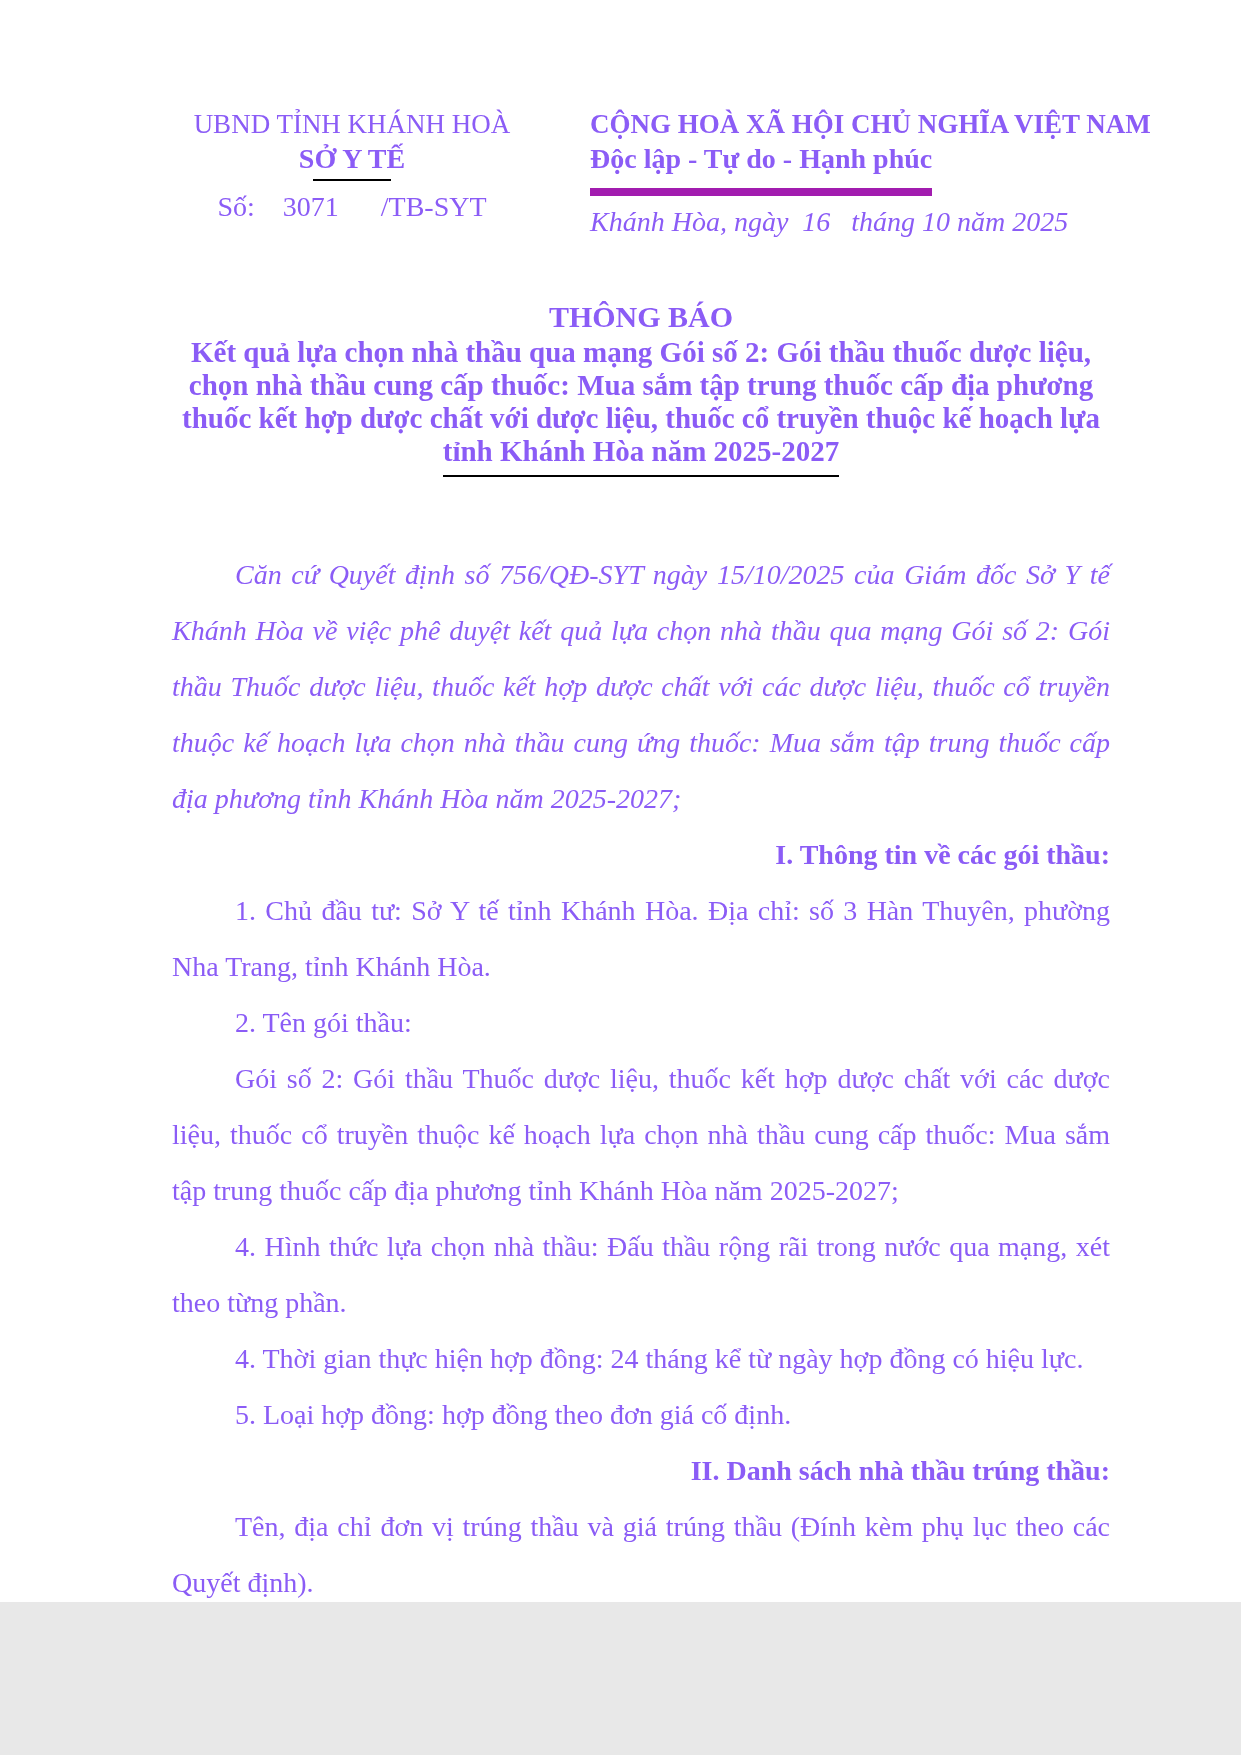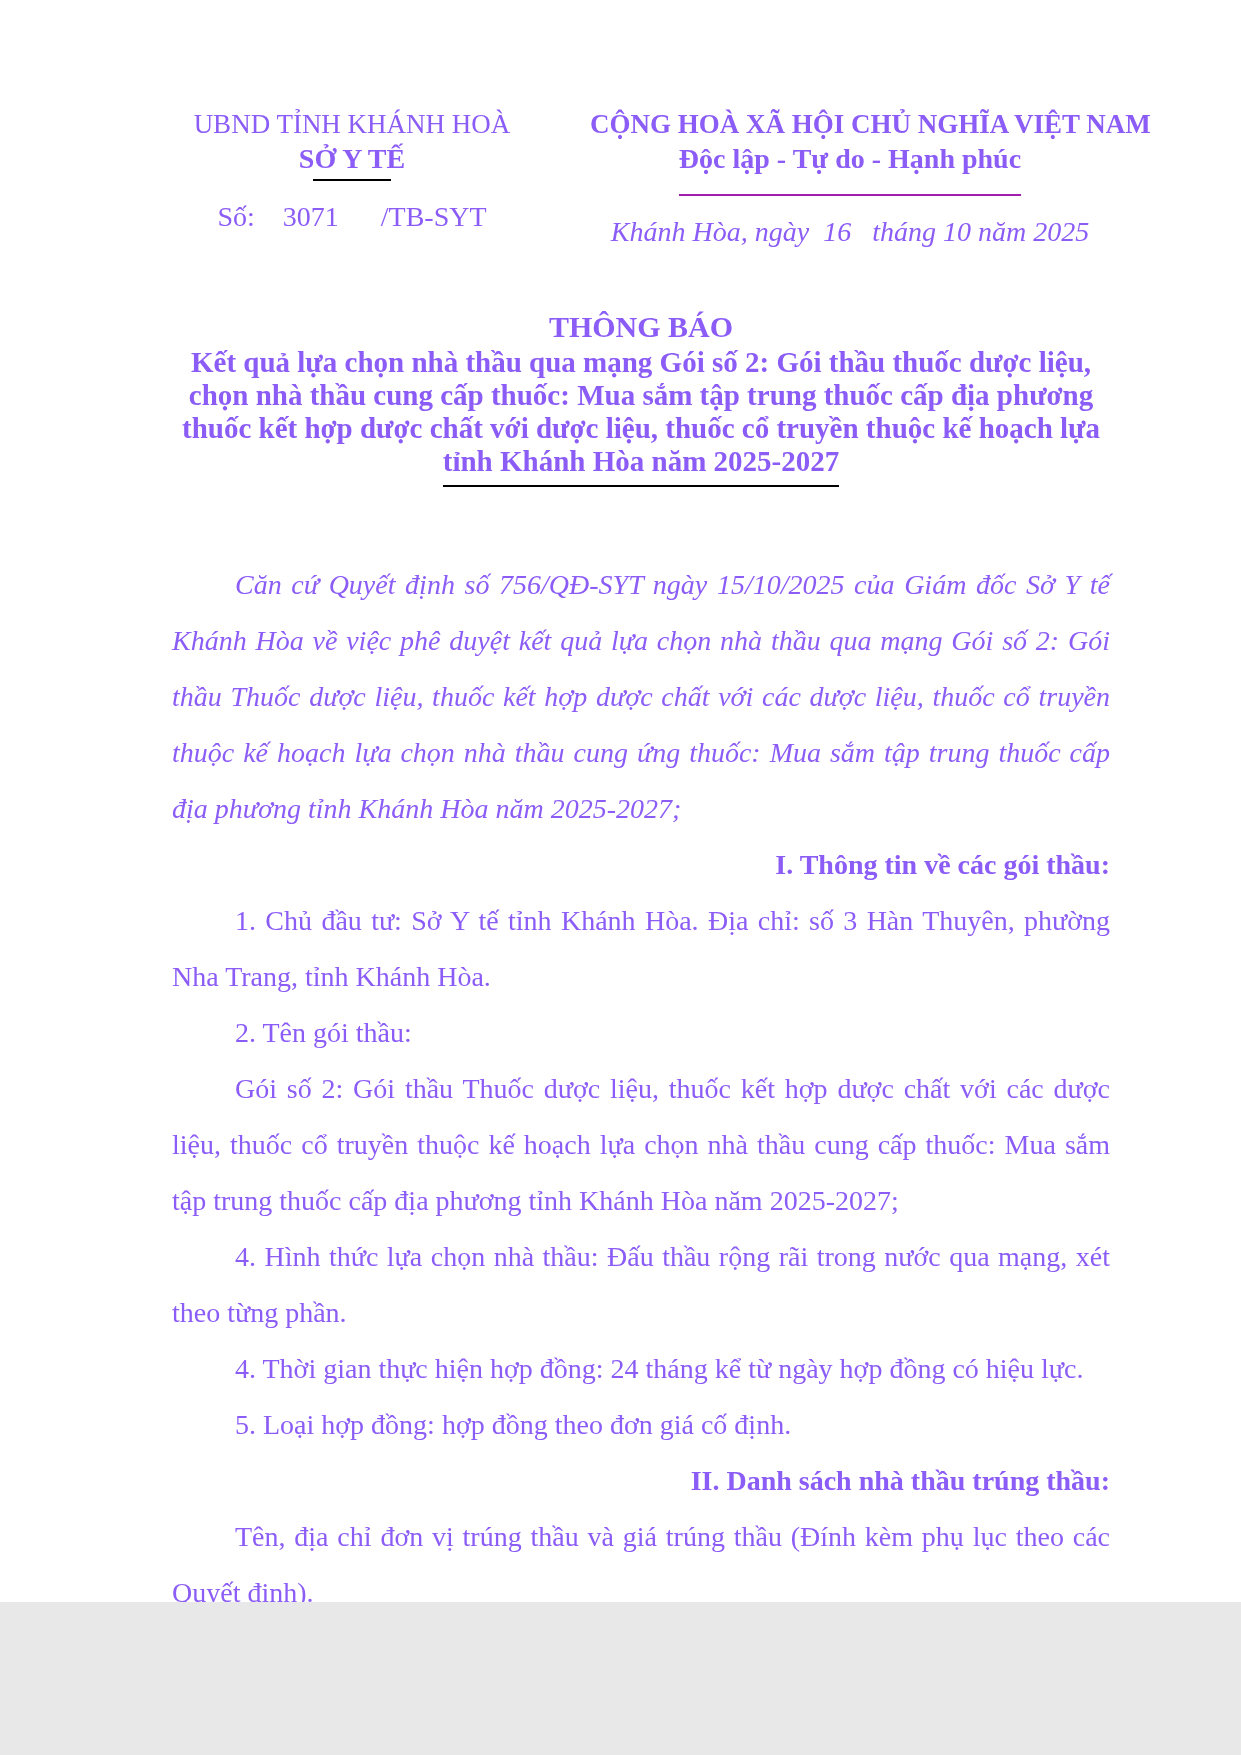--- a/index.html
+++ b/index.html
@@ -14,27 +14,27 @@
     font-family: "Liberation Serif", "DejaVu Serif", serif;
     overflow: hidden;
   }
   
   .header {
     display: flex;
     justify-content: space-between;
     margin: 106px 131px 0 172px;
   }
   .h-left  { width: 360px; text-align: center; }
-  .h-right { width: 520px; text-align: center; }
+  .h-right { width: 520px; }
   .h-line1 { font-size: 27px; line-height: 36px; white-space: nowrap; }
   .h-right .h-line1 { font-weight: bold; }
   .h-line2 { font-size: 28px; font-weight: bold; line-height: 34px; white-space: nowrap; }
-  .h-line2 .u { display: inline-block; border-bottom: 2px solid #a21caf; padding-bottom: 18px; }
+  .h-line2 .u { display: inline-block; border-bottom: 8px solid #a21caf; padding-bottom: 12px; }
   .short-rule { width: 78px; border-top: 2px solid #000; margin: 3px auto 0 auto; }
-  .h-num { margin-top: 20px; font-size: 28px; white-space: pre; }
+  .h-num { margin-top: 10px; font-size: 28px; white-space: pre; }
   .h-right .h-num { font-style: italic; }
   
   .title { margin: 60px 131px 12px 172px; text-align: center; }
   .doc-heading { font-size: 30px; font-weight: bold; line-height: 38px; }
   .sub-line { font-size: 29px; font-weight: bold; line-height: 33px; }
   .sub-line .u { display: inline-block; border-bottom: 2px solid #000; padding-bottom: 7px; }
   
   .content { margin: 70px 131px 0 172px; }
   .content p {
     font-size: 28px;

